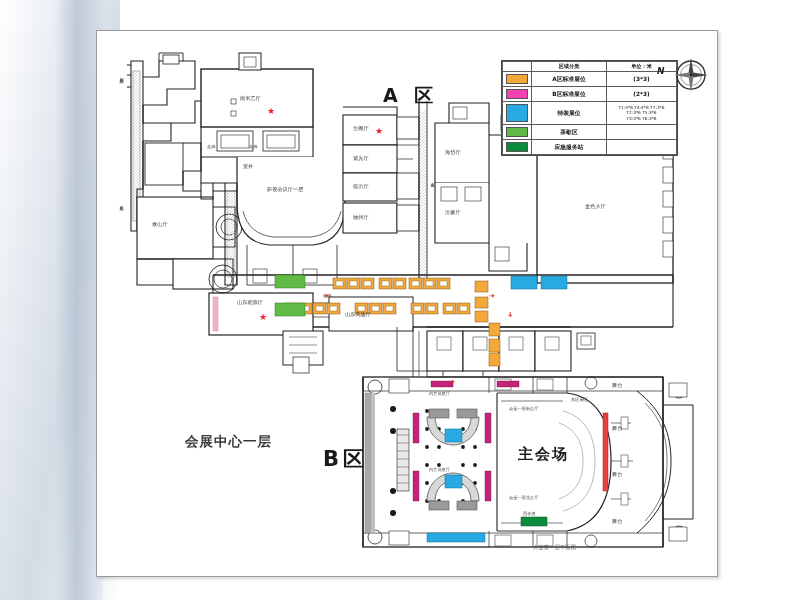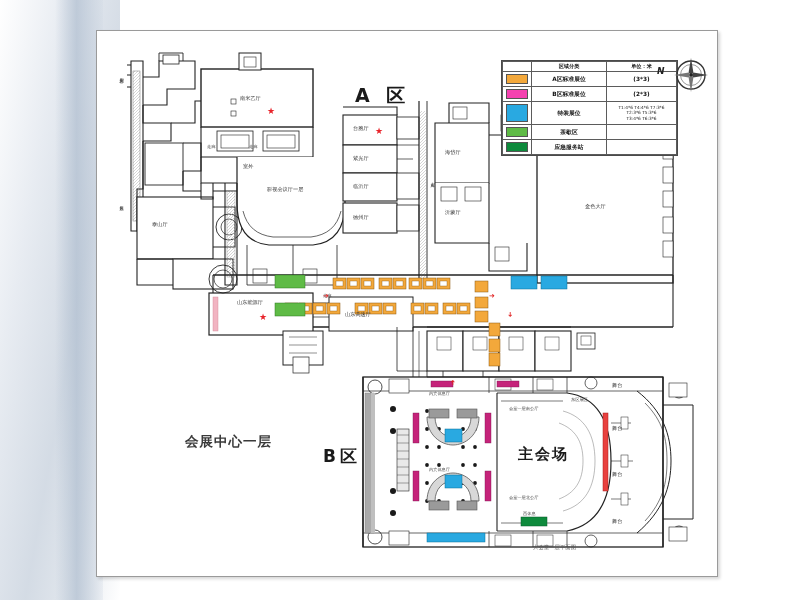--- a/index.html
+++ b/index.html
@@ -24,22 +24,22 @@
     background:#fff;border:1.6px solid #9a9a9a;
     box-shadow:2px 2px 3px rgba(0,0,0,.16);
     box-sizing:border-box;
   }
   .map{position:absolute;left:0;top:0;width:100%;height:100%;}
   svg.plan{position:absolute;left:0;top:0;}
   .cn{font-family:"DejaVu Sans","Liberation Sans",sans-serif;}
 
   
   .lbl{position:absolute;color:#1a1a1a;white-space:nowrap;}
-  .lbl-zoneA{font-size:19px;font-weight:bold;letter-spacing:5px;}
-  .lbl-zoneB{font-size:17px;font-weight:bold;letter-spacing:4px;}
+  .lbl-zoneA{font-size:19px;font-weight:bold;letter-spacing:5px;margin-left:28px;}
+  .lbl-zoneB{font-size:21px;font-weight:bold;letter-spacing:4px;}
   .lbl-floor{font-size:13.5px;font-weight:bold;letter-spacing:1px;color:#3a3a3a;}
   .lbl-main{font-size:15px;font-weight:bold;letter-spacing:2px;}
   .lbl-room{font-size:5.2px;color:#333;}
   .lbl-tiny{font-size:4.2px;color:#444;}
   .lbl-cap{font-size:5.4px;color:#555;}
   .vert{writing-mode:vertical-rl;text-orientation:upright;}
 
   
   .legend{
     position:absolute;left:404px;top:29px;width:175px;

